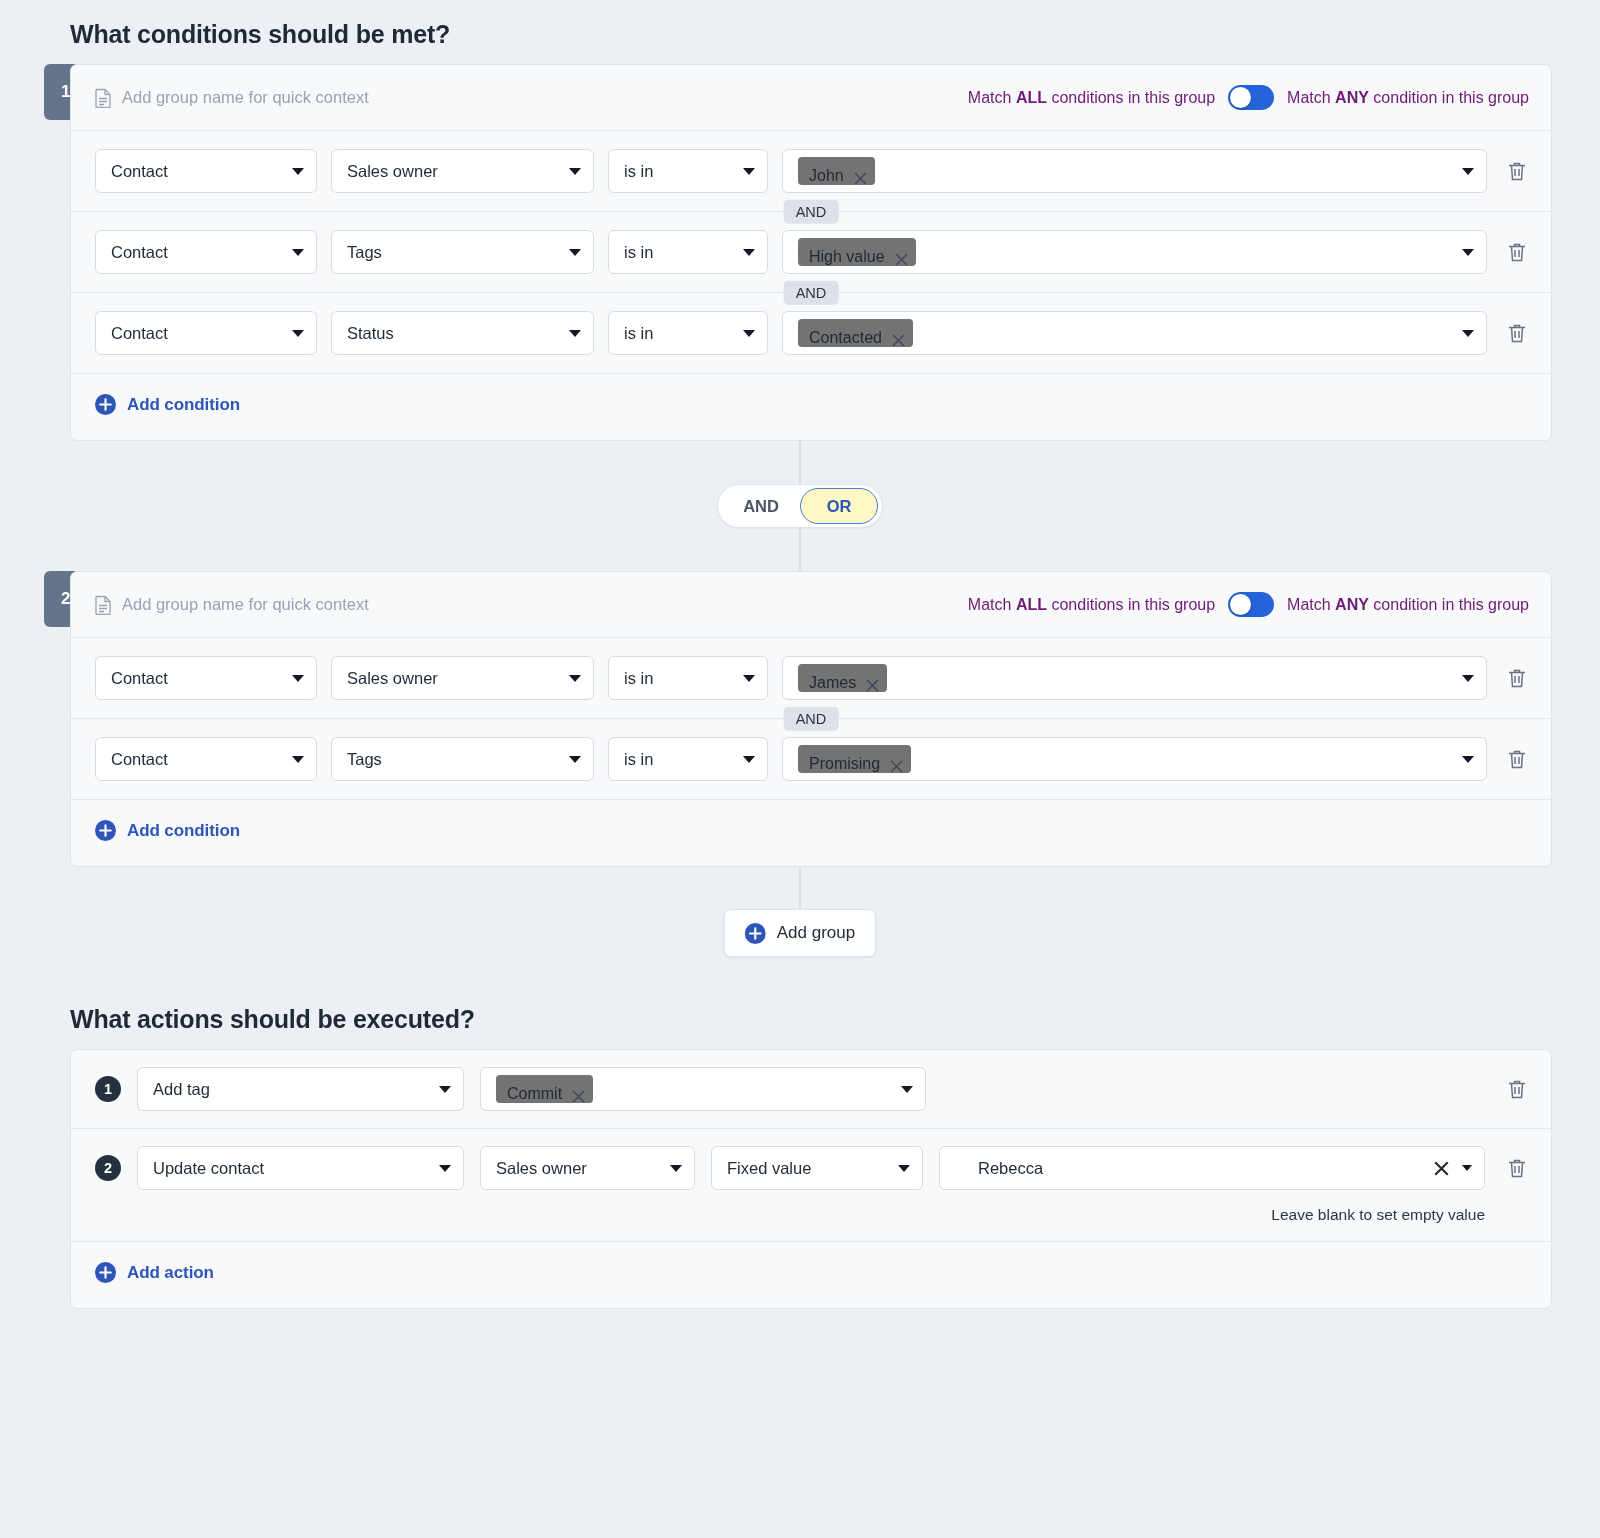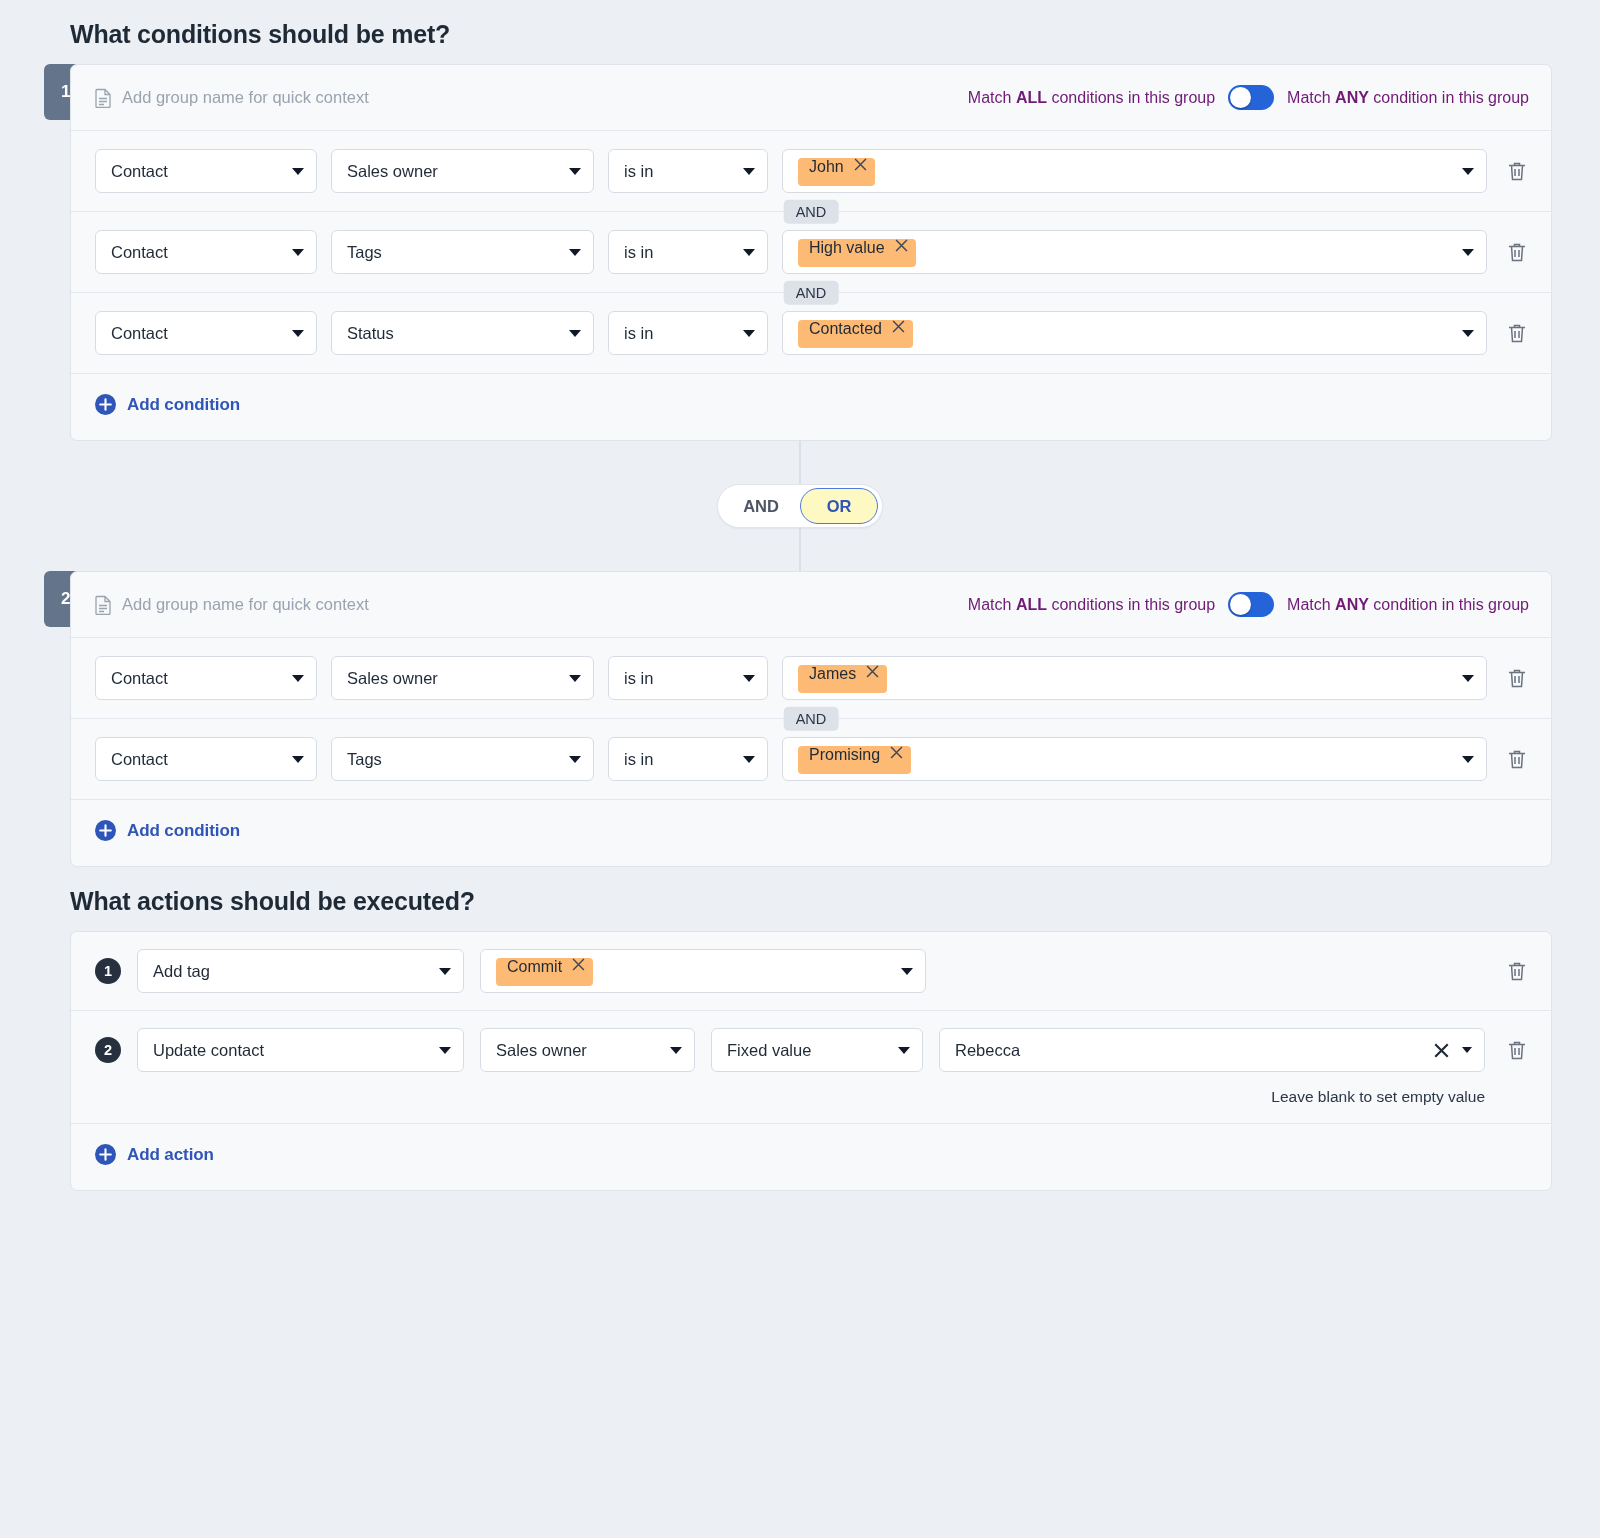--- a/index.html
+++ b/index.html
@@ -98,22 +98,22 @@
     border-right: 6px solid transparent;
     border-top: 7px solid #111827;
     margin-left: 10px;
   }
   .w-entity { width: 222px; }
   .w-field  { width: 263px; }
   .w-op     { width: 160px; }
   .w-values { flex: 1 1 auto; min-width: 0; }
 
   .chip {
-    display: inline-flex; align-items: flex-start;
-    background: #fdba74;
+    display: inline-flex; align-items: flex-end;
+    background: #737373;
     border-radius: 4px;
     height: 28px;
     padding: 0 8px 0 11px;
     font-size: 16px; color: #1f2a37;
     white-space: nowrap;
   }
   .chip .x {
     margin-left: 10px; width: 13px; height: 13px; flex: none; cursor: pointer;
   }
 
@@ -218,21 +218,21 @@
     width: 26px; height: 26px; border-radius: 50%;
     background: #27303f; color: #ffffff;
     font-size: 14.5px; font-weight: bold;
     display: flex; align-items: center; justify-content: center;
     flex: none; margin-top: 9px;
   }
   .a-type  { width: 327px; }
   .a-field { width: 215px; }
   .a-mode  { width: 212px; }
   .a-valuebox { flex: 1 1 auto; min-width: 0; }
-  .val-text { flex: 1 1 auto; font-size: 16.5px; color: #1f2a37; }
+  .val-text { flex: 1 1 auto; font-size: 16.5px; color: #1f2a37; margin-left: 23px; }
   .x-icon { width: 15px; height: 15px; flex: none; cursor: pointer; }
   .helper {
     font-size: 15.5px; color: #2b3648;
     text-align: right;
     margin-top: 16px;
   }
   .col { display: flex; flex-direction: column; min-width: 0; }
   .trash-cell { margin-top: 10px; }
 </style>
 </head>
@@ -460,20 +460,30 @@
               <circle cx="10.5" cy="10.5" r="10.5" fill="#2f55b8"></circle>
               <path d="M10.5 5.2v10.6M5.2 10.5h10.6" stroke="#ffffff" stroke-width="2.1" stroke-linecap="round"></path>
             </svg>
           <span>Add condition</span>
         </span>
       </div>
 
     </div>
   </div>
 
+  <div class="addgroup-wrap">
+    <div class="vline"></div>
+    <div class="addgroup-btn">
+      <svg class="plus-circle" viewBox="0 0 21 21">
+          <circle cx="10.5" cy="10.5" r="10.5" fill="#2f55b8"></circle>
+          <path d="M10.5 5.2v10.6M5.2 10.5h10.6" stroke="#ffffff" stroke-width="2.1" stroke-linecap="round"></path>
+        </svg>
+      <span>Add group</span>
+    </div>
+  </div>
 
   <div class="section-title">What actions should be executed?</div>
 
   <div class="actions-card">
 
     <div class="action-row">
       <span class="num-badge">1</span>
       <div class="sel a-type">
           <span class="lbl">Add tag</span>
           <span class="caret"></span>

